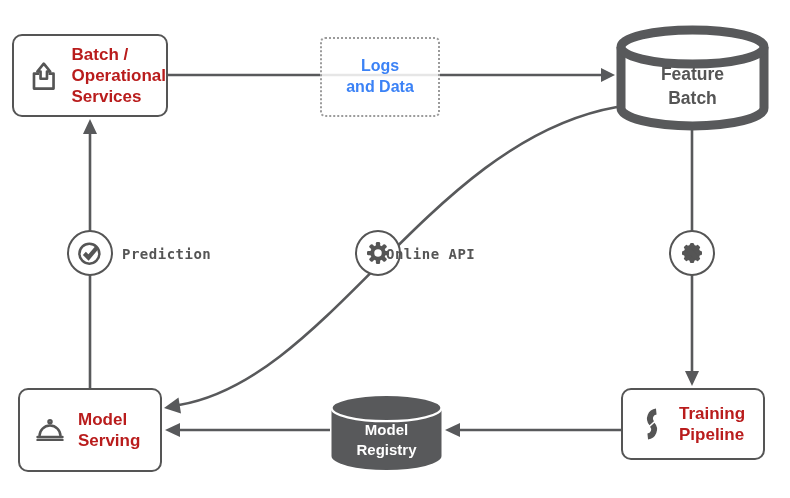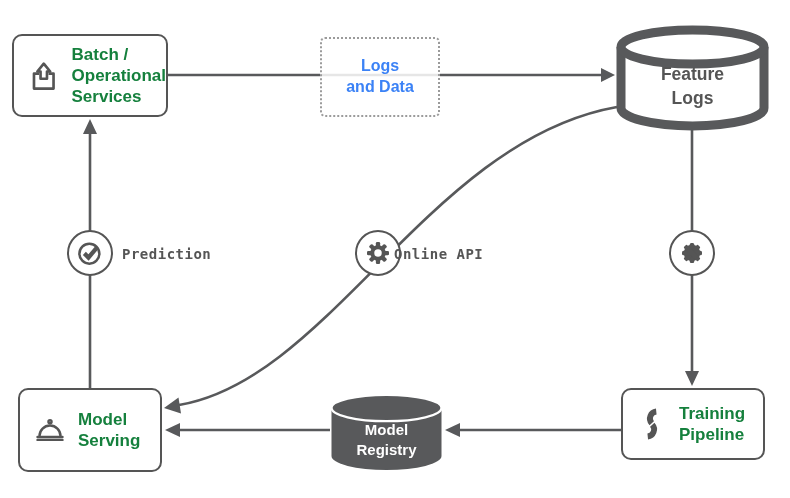--- a/index.html
+++ b/index.html
@@ -2,21 +2,21 @@
 <html><head>
 <meta charset="utf-8">
 <style>
   html,body{margin:0;padding:0;background:#fff;}
   .canvas{position:relative;width:790px;height:498px;background:#ffffff;overflow:hidden;
           font-family:"Liberation Sans",sans-serif;}
   .connectors{position:absolute;left:0;top:0;z-index:1;}
   .node{position:absolute;z-index:2;}
   .box{border:2.5px solid #555555;border-radius:10px;background:#ffffff;
        display:flex;align-items:center;gap:11px;padding-left:13px;box-sizing:border-box;}
-  .box-label{font-weight:bold;font-size:17px;line-height:1.24;color:#15803d;white-space:pre-line;}
+  .box-label{font-weight:bold;font-size:17px;line-height:1.24;color:#b91c1c;white-space:pre-line;}
   .dotted-box{border:2px dotted #9b9b9b;border-radius:5px;background:rgba(255,255,255,0.85);
        display:flex;align-items:center;justify-content:center;box-sizing:border-box;}
   .dotted-label{font-weight:bold;font-size:16px;line-height:1.3;color:#3b82f6;text-align:center;white-space:pre-line;}
   .cyl{position:absolute;z-index:2;}
   .cyl-label{position:absolute;left:0;width:100%;text-align:center;font-weight:bold;color:#555555;
        font-size:17.5px;line-height:1.35;white-space:pre-line;}
   .cyl-label.dark{color:#ffffff;font-size:15px;line-height:1.3;}
   .port{position:absolute;z-index:2;width:46px;height:46px;border-radius:50%;
        border:2.5px solid #555555;background:#ffffff;box-sizing:border-box;
        display:flex;align-items:center;justify-content:center;}
@@ -81,21 +81,21 @@
     <div class="dotted-label">Logs
 and Data</div>
   </div>
 
   <div class="cyl" style="left:615px;top:25px;width:155px;height:106px">
     <svg width="155" height="106" viewBox="0 0 155 106">
       <path d="M6 22 L6 83 A71.5 18 0 0 0 149 83 L149 22" fill="#ffffff" stroke="#58595b" stroke-width="9"></path>
       <ellipse cx="77.5" cy="22" rx="71.5" ry="17" fill="#ffffff" stroke="#58595b" stroke-width="9"></ellipse>
     </svg>
     <div class="cyl-label" style="top:38px">Feature
-Logs</div>
+Batch</div>
   </div>
 
   <div class="port" style="left:67px;top:230px">
     <svg width="30" height="30" viewBox="0 0 24 24">
       <circle cx="11.5" cy="12.5" r="8" fill="none" stroke="#555555" stroke-width="2"></circle>
       <path d="M7.5 12.3 L10.8 15.6 L17.5 7.7" fill="none" stroke="#555555" stroke-width="3.4" stroke-linecap="butt"></path>
     </svg>
   </div>
   <div class="port-label" style="left:122px;top:244px">Prediction</div>
 
@@ -104,21 +104,21 @@
       <g fill="#555555">
         <circle cx="12" cy="12" r="6.2"></circle>
         <rect x="10.3" y="3.2" width="3.4" height="17.6" rx="1"></rect>
         <rect x="10.3" y="3.2" width="3.4" height="17.6" rx="1" transform="rotate(45 12 12)"></rect>
         <rect x="10.3" y="3.2" width="3.4" height="17.6" rx="1" transform="rotate(90 12 12)"></rect>
         <rect x="10.3" y="3.2" width="3.4" height="17.6" rx="1" transform="rotate(135 12 12)"></rect>
       </g>
       <circle cx="12" cy="12" r="3" fill="#ffffff"></circle>
     </svg>
   </div>
-  <div class="port-label" style="left:394px;top:244px">Online API</div>
+  <div class="port-label" style="left:386px;top:244px">Online API</div>
 
   <div class="port" style="left:669px;top:230px">
     <svg width="30" height="30" viewBox="0 0 24 24">
       <g fill="#555555">
         <circle cx="12" cy="12" r="6.6"></circle>
         <rect x="10.2" y="4" width="3.6" height="16" rx="1.2"></rect>
         <rect x="10.2" y="4" width="3.6" height="16" rx="1.2" transform="rotate(45 12 12)"></rect>
         <rect x="10.2" y="4" width="3.6" height="16" rx="1.2" transform="rotate(90 12 12)"></rect>
         <rect x="10.2" y="4" width="3.6" height="16" rx="1.2" transform="rotate(135 12 12)"></rect>
       </g>

